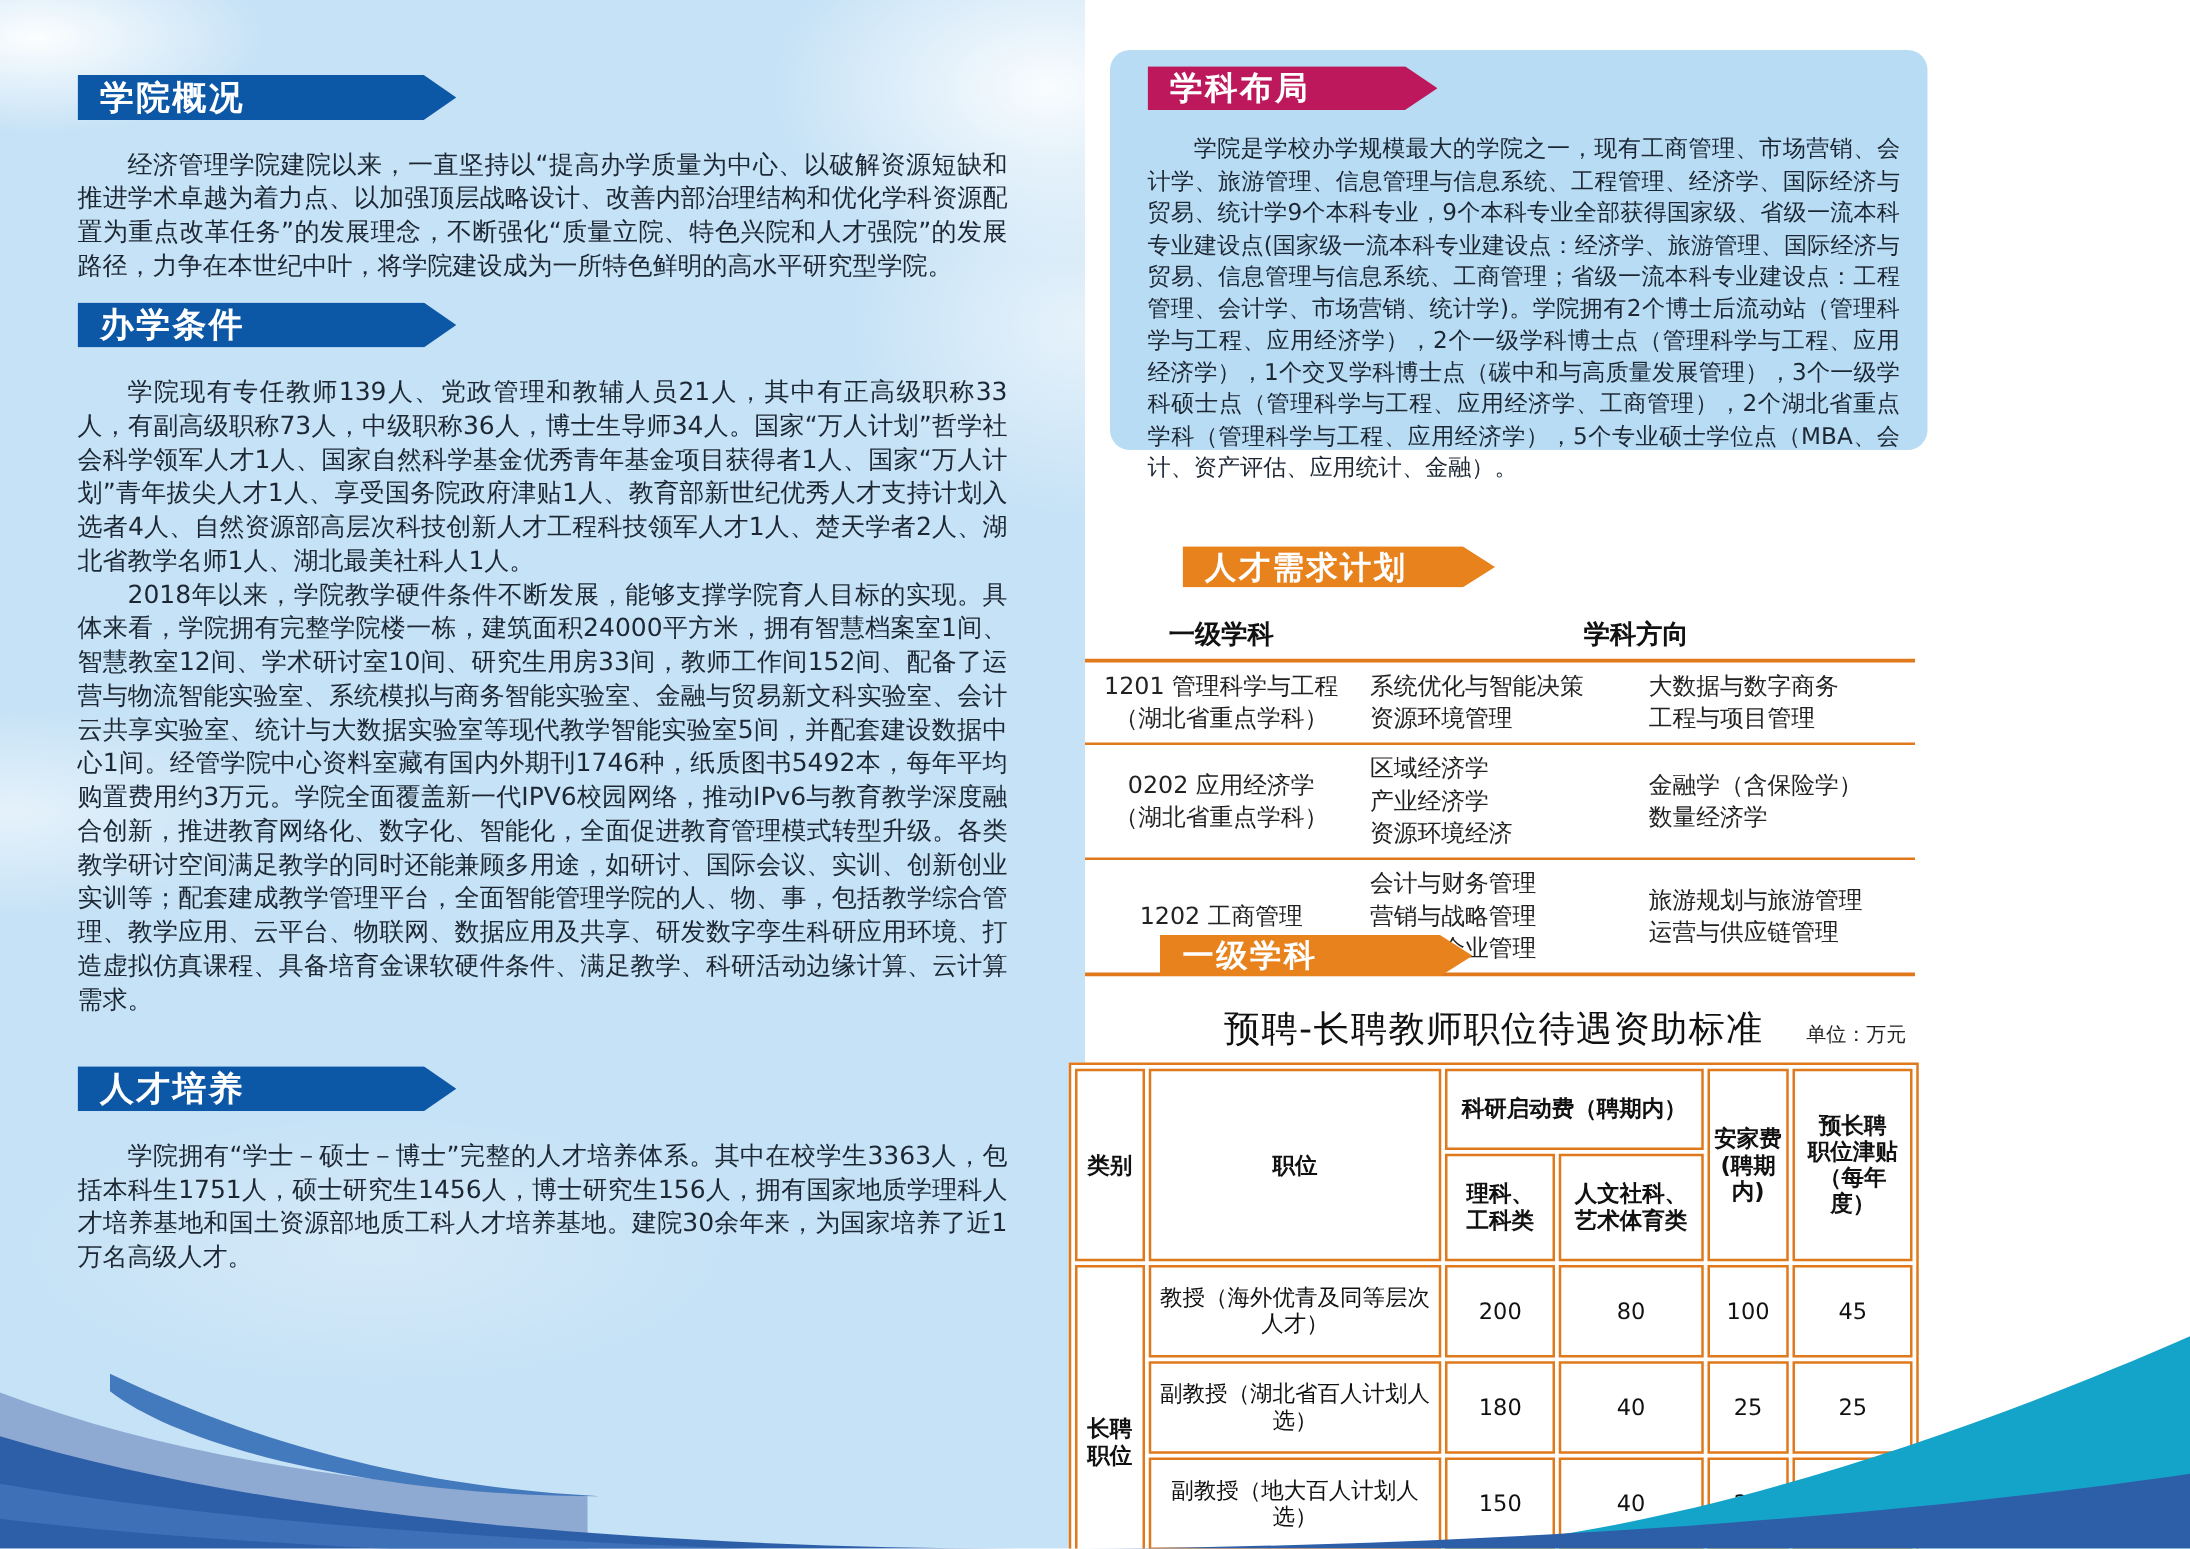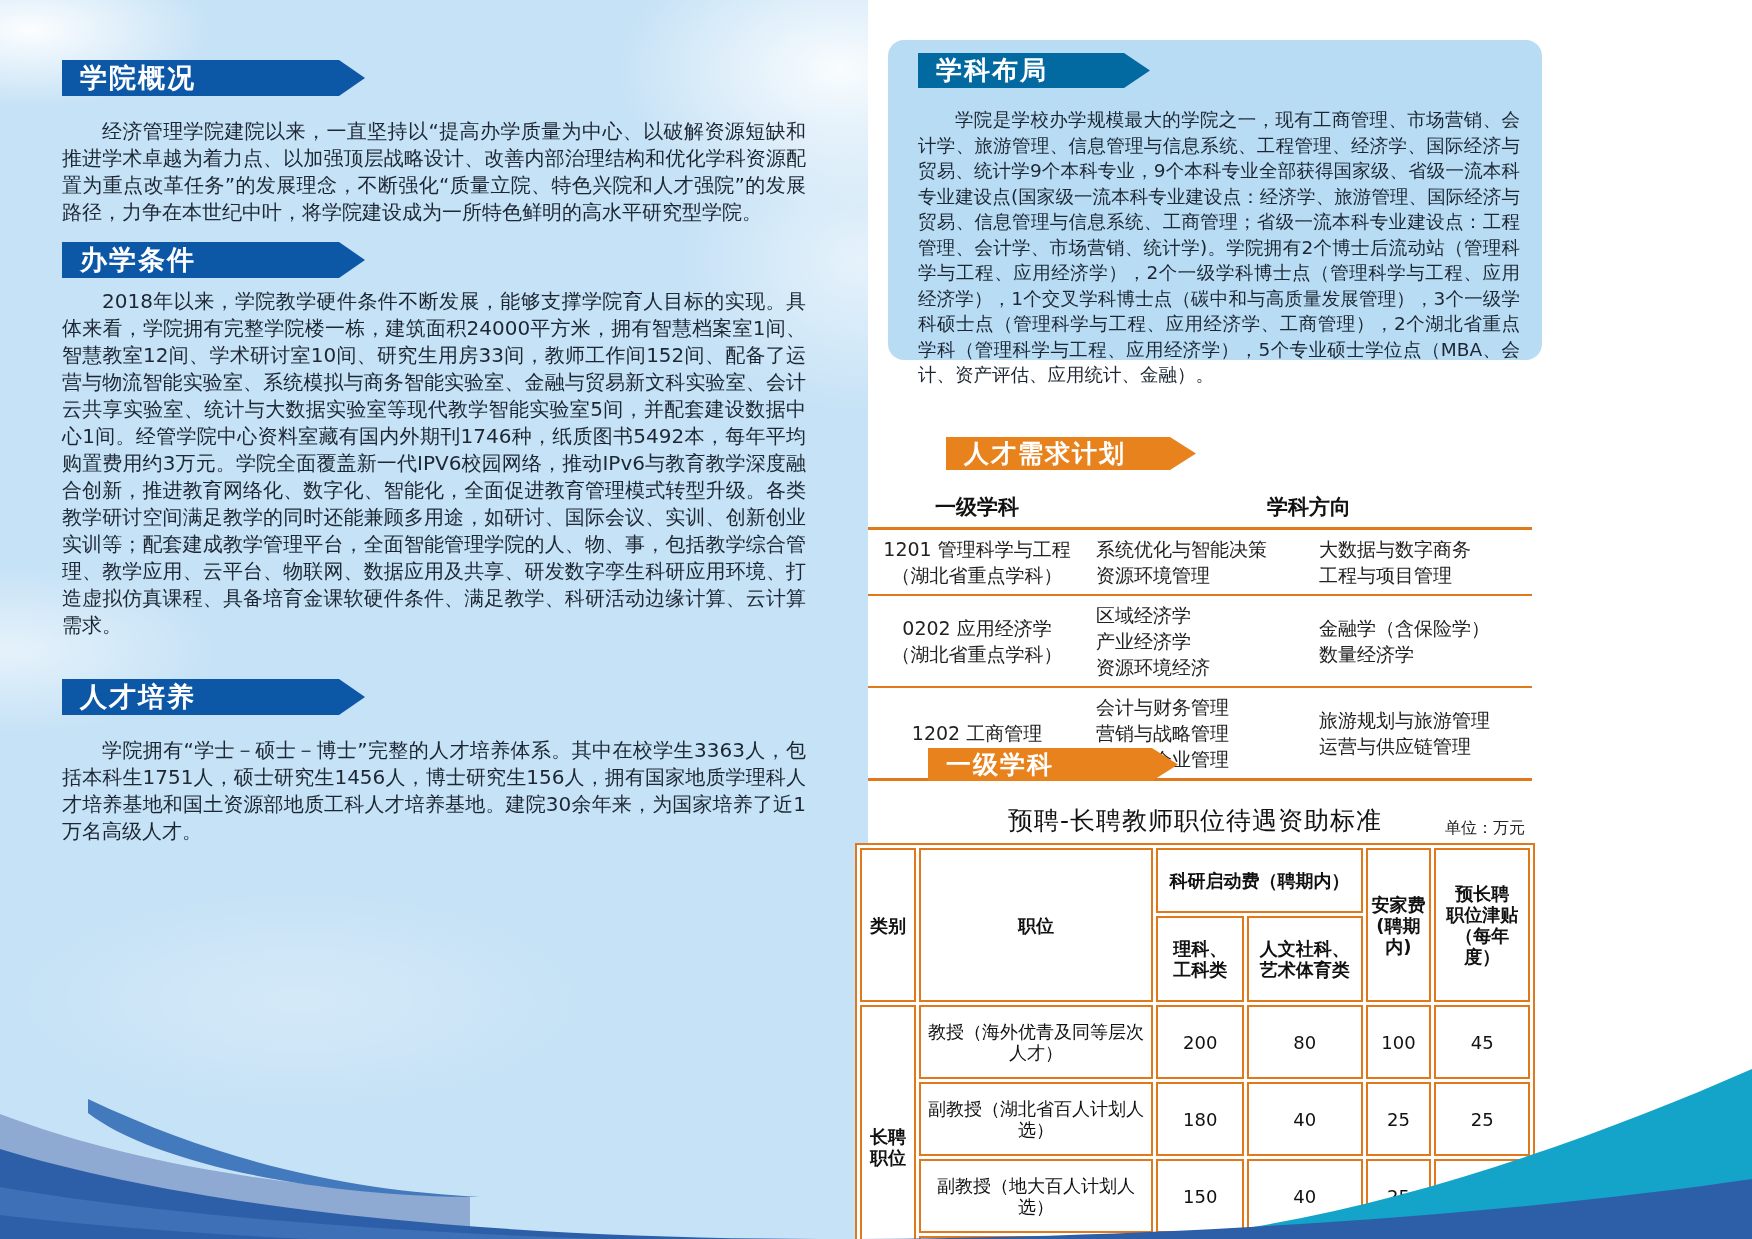--- a/index.html
+++ b/index.html
@@ -13,21 +13,21 @@
       radial-gradient(ellipse 260px 220px at 860px 260px, rgba(255,255,255,.55), rgba(255,255,255,0) 70%),
       radial-gradient(ellipse 300px 120px at 10px 650px, rgba(255,255,255,.55), rgba(255,255,255,0) 70%),
       radial-gradient(ellipse 420px 160px at 300px 1000px, rgba(255,255,255,.25), rgba(255,255,255,0) 70%),
       #c6e2f6;}
   .left-col{position:absolute;left:62px;top:0;width:744px;}
   
   .banner{display:flex;align-items:stretch;height:46px;flex-direction:column;}
   .b-main{color:#fff;font-weight:bold;display:flex;align-items:center;padding-left:18px;
           letter-spacing:2px;clip-path:polygon(0 0, calc(100% - 26px) 0, 100% 50%, calc(100% - 26px) 100%, 0 100%);}
   .blue  .b-main{background:#0d57a7;width:285px;font-size:27px;}
-  .boxb  .b-main{background:#0369a1;width:214px;font-size:26px;}
+  .boxb  .b-main{background:#be185d;width:214px;font-size:26px;}
   .orange .b-main{background:#e8821d;width:232px;font-size:25px;}
   .chev{width:34px;clip-path:polygon(0 0,52% 0,100% 50%,52% 100%,0 100%,48% 50%);}
   .c1{margin-left:-18px;}
   .c2{margin-left:-21px;}
   .blue .c1,.boxb .c1{background:#2f95d5;}
   .blue .c2,.boxb .c2{background:#97cfee;}
   .orange .c1{background:#f0a45c;}
   .orange .c2{background:#f6c897;}
   
   .para{font-size:20px;line-height:27px;text-align:justify;text-indent:2em;margin:0;color:#1c2733;}
@@ -45,21 +45,21 @@
   .dt{margin-top:10px;font-size:19px;color:#222;}
   .dt-head{display:grid;grid-template-columns:218px 446px;font-weight:bold;font-size:21px;
            text-align:center;padding-bottom:6px;border-bottom:3px solid #e0791c;color:#111;}
   .dt-row{display:grid;grid-template-columns:218px 223px 223px;align-items:center;
           border-bottom:2.5px solid #e0791c;padding:6px 0;line-height:26px;}
   .dt-row:last-child{border-bottom:3.5px solid #e0791c;}
   .dt-c1{text-align:center;}
   .dt-c2,.dt-c3{padding-left:10px;}
   .salary-block{position:absolute;left:855px;top:748px;width:680px;}
   .salary-block .banner{margin-left:73px;}
-  .sal-title{font-size:25px;color:#111;text-align:center;margin-top:10px;letter-spacing:1px;}
+  .sal-title{font-size:29px;color:#111;text-align:center;margin-top:10px;letter-spacing:1px;}
   .sal-unit{position:absolute;right:10px;top:70px;font-size:16px;color:#222;}
   .sal-wrap{border:2.5px solid #e0791c;margin-top:6px;background:#fff;}
   table.sal{border-collapse:separate;border-spacing:3px;width:100%;}
   table.sal th,table.sal td{border:2px solid #e0791c;background:#fff;color:#111;}
   table.sal th{font-weight:bold;font-size:18px;line-height:21px;padding:20px 2px;}
   table.sal td{font-size:18px;line-height:21px;padding:14px 2px;text-align:center;}
   td.pos{text-align:left;padding-left:8px;}
   td.cat{font-weight:bold;}
   .pre{white-space:pre-line;}
   .col-cat{width:56px;}   .col-pos{width:236px;} .col-sci{width:88px;}
@@ -82,20 +82,21 @@
         <span class="chev c1"></span>
         <span class="chev c2"></span>
       </div>
       <p class="para p1">经济管理学院建院以来，一直坚持以“提高办学质量为中心、以破解资源短缺和推进学术卓越为着力点、以加强顶层战略设计、改善内部治理结构和优化学科资源配置为重点改革任务”的发展理念，不断强化“质量立院、特色兴院和人才强院”的发展路径，力争在本世纪中叶，将学院建设成为一所特色鲜明的高水平研究型学院。</p>
 
       <div class="banner blue mt-b2">
         <div class="b-main">办学条件</div>
         <span class="chev c1"></span>
         <span class="chev c2"></span>
       </div>
+      <p class="para p1">学院现有专任教师139人、党政管理和教辅人员21人，其中有正高级职称33人，有副高级职称73人，中级职称36人，博士生导师34人。国家“万人计划”哲学社会科学领军人才1人、国家自然科学基金优秀青年基金项目获得者1人、国家“万人计划”青年拔尖人才1人、享受国务院政府津贴1人、教育部新世纪优秀人才支持计划入选者4人、自然资源部高层次科技创新人才工程科技领军人才1人、楚天学者2人、湖北省教学名师1人、湖北最美社科人1人。</p>
       <p class="para">2018年以来，学院教学硬件条件不断发展，能够支撑学院育人目标的实现。具体来看，学院拥有完整学院楼一栋，建筑面积24000平方米，拥有智慧档案室1间、智慧教室12间、学术研讨室10间、研究生用房33间，教师工作间152间、配备了运营与物流智能实验室、系统模拟与商务智能实验室、金融与贸易新文科实验室、会计云共享实验室、统计与大数据实验室等现代教学智能实验室5间，并配套建设数据中心1间。经管学院中心资料室藏有国内外期刊1746种，纸质图书5492本，每年平均购置费用约3万元。学院全面覆盖新一代IPV6校园网络，推动IPv6与教育教学深度融合创新，推进教育网络化、数字化、智能化，全面促进教育管理模式转型升级。各类教学研讨空间满足教学的同时还能兼顾多用途，如研讨、国际会议、实训、创新创业实训等；配套建成教学管理平台，全面智能管理学院的人、物、事，包括教学综合管理、教学应用、云平台、物联网、数据应用及共享、研发数字孪生科研应用环境、打造虚拟仿真课程、具备培育金课软硬件条件、满足教学、科研活动边缘计算、云计算需求。</p>
 
       <div class="banner blue mt-b3">
         <div class="b-main">人才培养</div>
         <span class="chev c1"></span>
         <span class="chev c2"></span>
       </div>
       <p class="para p1">学院拥有“学士－硕士－博士”完整的人才培养体系。其中在校学生3363人，包括本科生1751人，硕士研究生1456人，博士研究生156人，拥有国家地质学理科人才培养基地和国土资源部地质工科人才培养基地。建院30余年来，为国家培养了近1万名高级人才。</p>
 
     </div>

